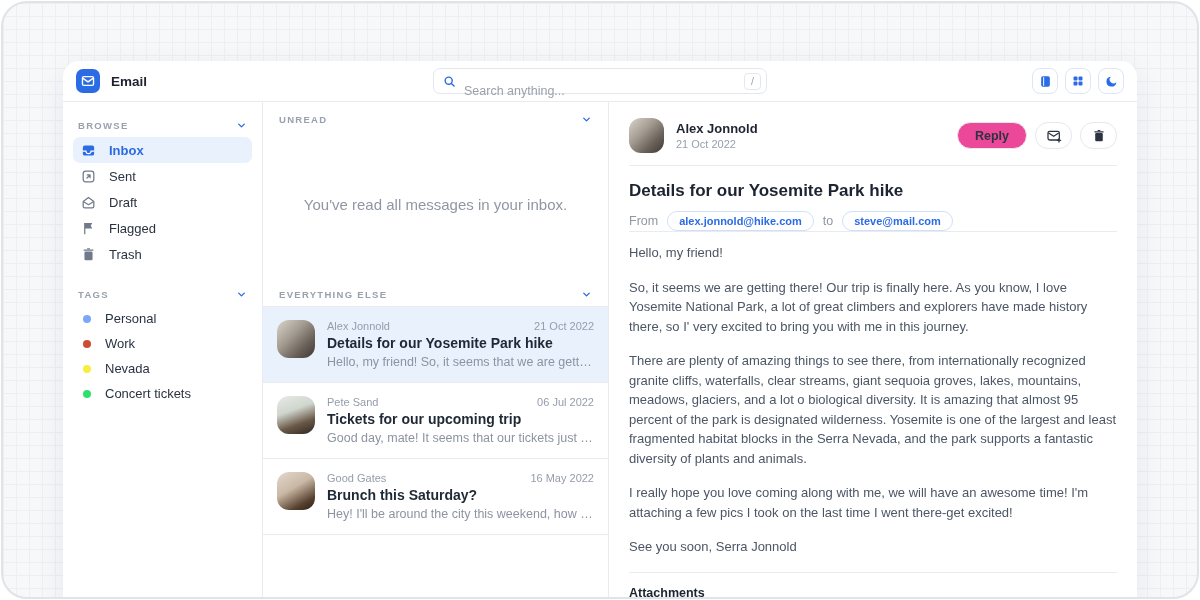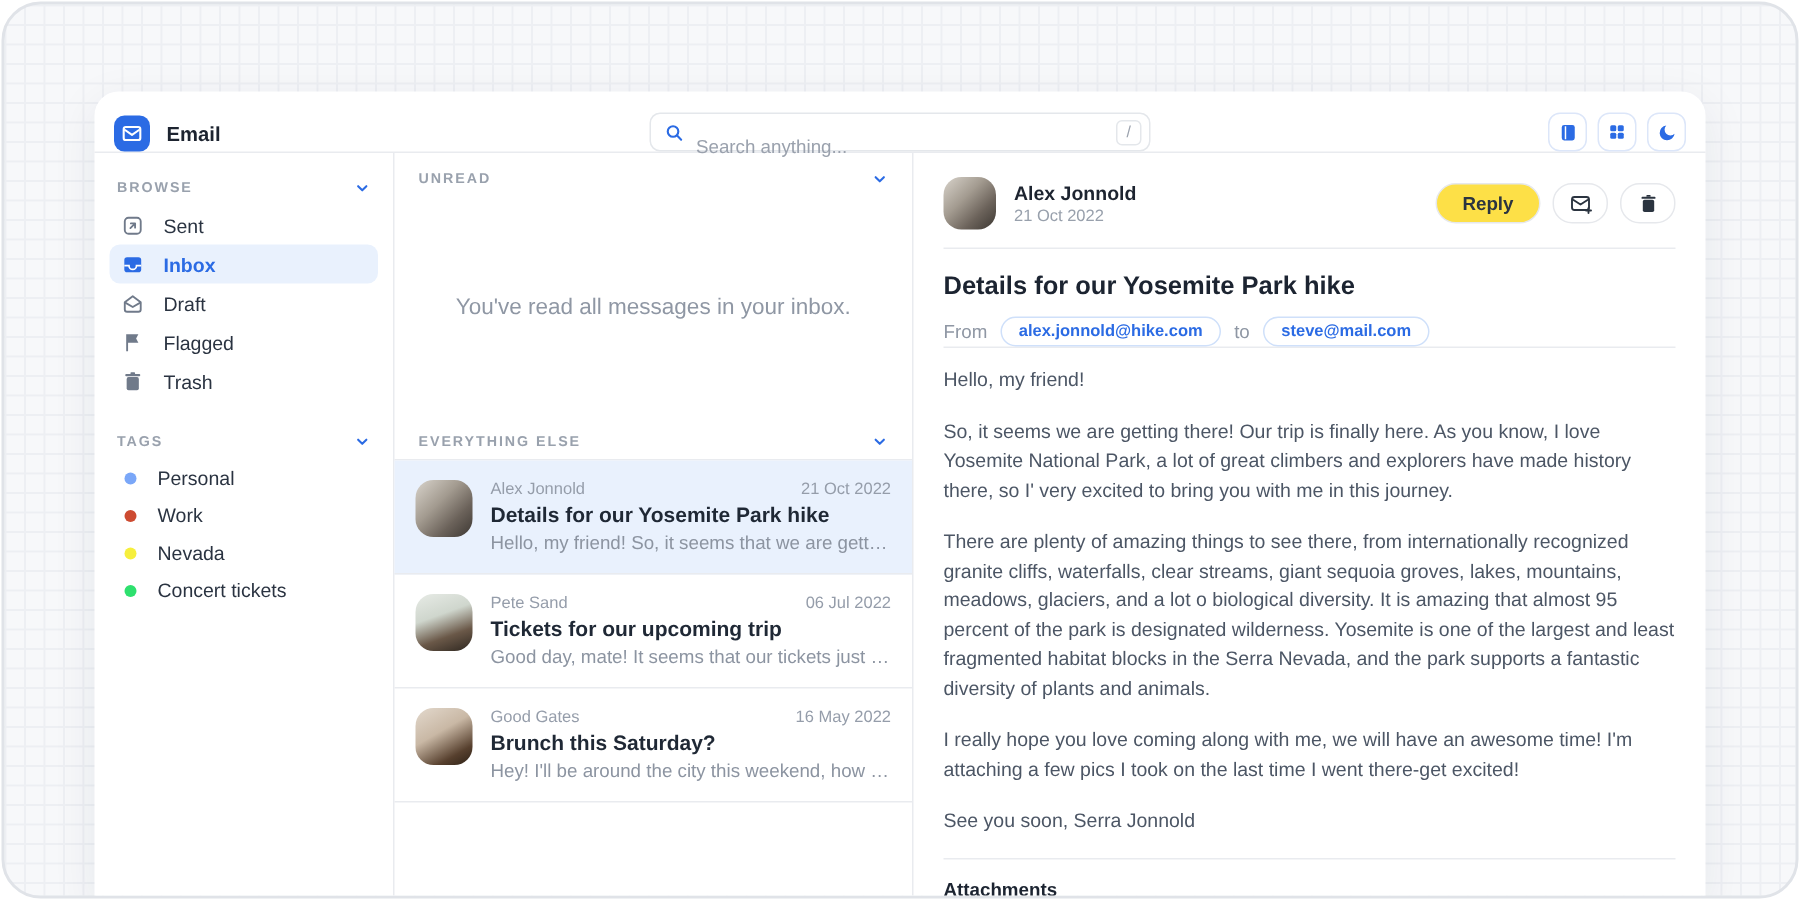--- a/index.html
+++ b/index.html
@@ -6,21 +6,21 @@
   html,body { width:1200px; height:600px; overflow:hidden; background:#fff;
     font-family:"Liberation Sans","DejaVu Sans",sans-serif; }
   .frame { position:absolute; inset:1px; border:2px solid #e0e3e8; border-radius:26px;
     background:#f7f8fa;
     background-image:linear-gradient(#edeff3 1px,transparent 1px),linear-gradient(90deg,#edeff3 1px,transparent 1px);
     background-size:13px 13px; overflow:hidden; }
   .app { position:absolute; left:60px; right:60px; top:58px; bottom:-2px; background:#fff;
     border-radius:16px 16px 0 0; box-shadow:0 8px 30px rgba(25,39,70,.08); display:flex; flex-direction:column; }
 
   
-  .topbar { height:41px; border-bottom:1px solid #e9ebef; display:flex; align-items:flex-end; padding:0 13px; flex:0 0 auto; }
+  .topbar { height:41px; border-bottom:1px solid #e9ebef; display:flex; align-items:center; padding:0 13px; flex:0 0 auto; }
   .brand { display:flex; align-items:center; gap:11px; width:200px; }
   .logo { width:24px; height:24px; border-radius:7px; background:#2b6be4; display:flex; align-items:center; justify-content:center; }
   .brand-title { font-size:13.5px; font-weight:700; color:#1d2430; }
   .search-wrap { flex:1; display:flex; justify-content:center; }
   .search { width:334px; height:26px; border:1px solid #e4e7eb; border-radius:7px; background:#fff;
     display:flex; align-items:center; gap:8px; padding:0 5px 0 9px; }
   .search input { border:none; outline:none; flex:1; font-size:12.5px; color:#404040; background:transparent;
     font-family:"Liberation Sans","DejaVu Sans",sans-serif;margin-top:20px; }
   .search input::placeholder { color:#9aa1ad; }
   .kbd { width:17px; height:17px; border:1px solid #e4e7eb; border-radius:4px; color:#9aa1ad; font-size:10.5px;
@@ -66,21 +66,21 @@
   .mail-subject { margin-top:3px; font-size:14px; font-weight:700; color:#1f2835; }
   .mail-preview { margin-top:4px; font-size:12.5px; color:#8c94a1; white-space:nowrap; overflow:hidden; text-overflow:ellipsis; }
 
   
   .reader-head { display:flex; align-items:center; gap:12px; padding:4px 0 12px 0; }
   .reader-avatar { width:35px; height:35px; border-radius:12px; }
   .reader-id { flex:1; }
   .reader-name { font-size:13px; font-weight:700; color:#1d2430; }
   .reader-date { font-size:11px; color:#98a0ac; margin-top:2px; }
   .reader-actions { display:flex; align-items:center; gap:8px; }
-  .pill-btn { height:27px; border:1px solid #e6e8ec; border-radius:14px; background:#fde047; cursor:pointer;
+  .pill-btn { height:27px; border:1px solid #e6e8ec; border-radius:14px; background:#ec4899; cursor:pointer;
     font-size:12.5px; font-weight:700; color:#2b3440; padding:0 17px;
     font-family:"Liberation Sans","DejaVu Sans",sans-serif; }
   .pill-icon { width:37px; height:27px; border:1px solid #e6e8ec; border-radius:13px; background:#fff; cursor:pointer;
     display:flex; align-items:center; justify-content:center; color:#2b3440; }
   .sep { border:none; border-top:1px solid #e9ebef; }
   .subject { font-size:17px; font-weight:700; color:#1c2431; margin:15px 0 10px 0; }
   .meta { display:flex; align-items:center; gap:9px; font-size:12.5px; color:#8f97a4; }
   .addr-pill { border:1px solid #cfe0fa; border-radius:999px; padding:3px 11px; font-size:11px; font-weight:700;
     color:#2b6be4; background:#fff; cursor:pointer; }
   .bodytext { padding-top:11px; }
@@ -149,37 +149,37 @@
       <aside class="sidebar">
         <div class="section-head">
           <span>BROWSE</span>
           <span class="chev">
             <svg width="11" height="11" viewBox="0 0 24 24" fill="none" stroke="currentColor" stroke-width="3" stroke-linecap="round" stroke-linejoin="round">
                 <polyline points="6,9 12,15 18,9"></polyline>
               </svg>
           </span>
         </div>
 
+        <div class="nav-item active">
+          <span class="nico">
+            <svg width="15" height="15" viewBox="0 0 24 24">
+                <rect x="3" y="4" width="18" height="16" rx="3" fill="currentColor"></rect>
+                <path d="M3 13h5a4 4 0 0 0 8 0h5" fill="none" stroke="#fff" stroke-width="1.8"></path>
+              </svg>
+          </span>
+          <span>Inbox</span>
+        </div>
         <div class="nav-item">
           <span class="nico">
             <svg width="15" height="15" viewBox="0 0 24 24" fill="none" stroke="currentColor" stroke-width="2">
                 <rect x="3.5" y="3.5" width="17" height="17" rx="4"></rect>
                 <path d="M9.5 14.5l5-5M10 9.5h4.5V14" stroke-linecap="round" stroke-linejoin="round"></path>
               </svg>
           </span>
           <span>Sent</span>
-        </div>
-        <div class="nav-item active">
-          <span class="nico">
-            <svg width="15" height="15" viewBox="0 0 24 24">
-                <rect x="3" y="4" width="18" height="16" rx="3" fill="currentColor"></rect>
-                <path d="M3 13h5a4 4 0 0 0 8 0h5" fill="none" stroke="#fff" stroke-width="1.8"></path>
-              </svg>
-          </span>
-          <span>Inbox</span>
         </div>
         <div class="nav-item">
           <span class="nico">
             <svg width="15" height="15" viewBox="0 0 24 24" fill="none" stroke="currentColor" stroke-width="2" stroke-linejoin="round">
                 <path d="M3.5 10.5L12 4l8.5 6.5V18a2.5 2.5 0 0 1-2.5 2.5H6A2.5 2.5 0 0 1 3.5 18z"></path>
                 <path d="M3.5 10.5l8.5 5 8.5-5"></path>
               </svg>
           </span>
           <span>Draft</span>
         </div>

